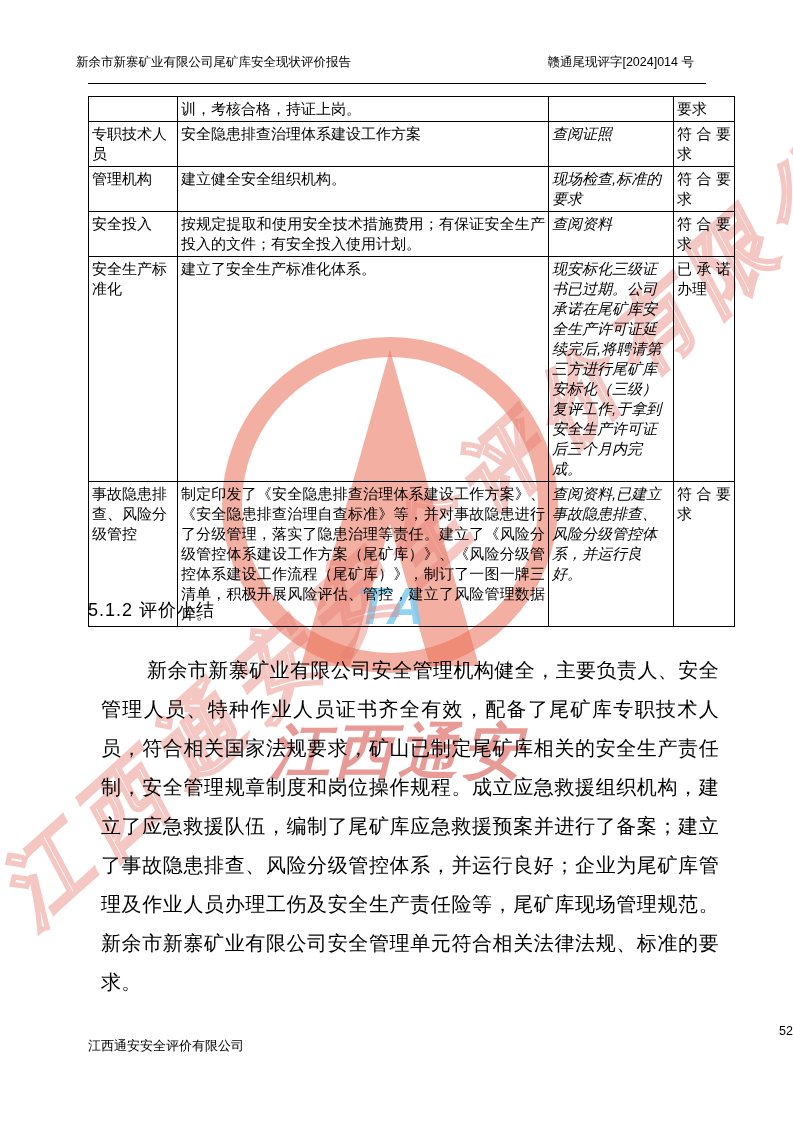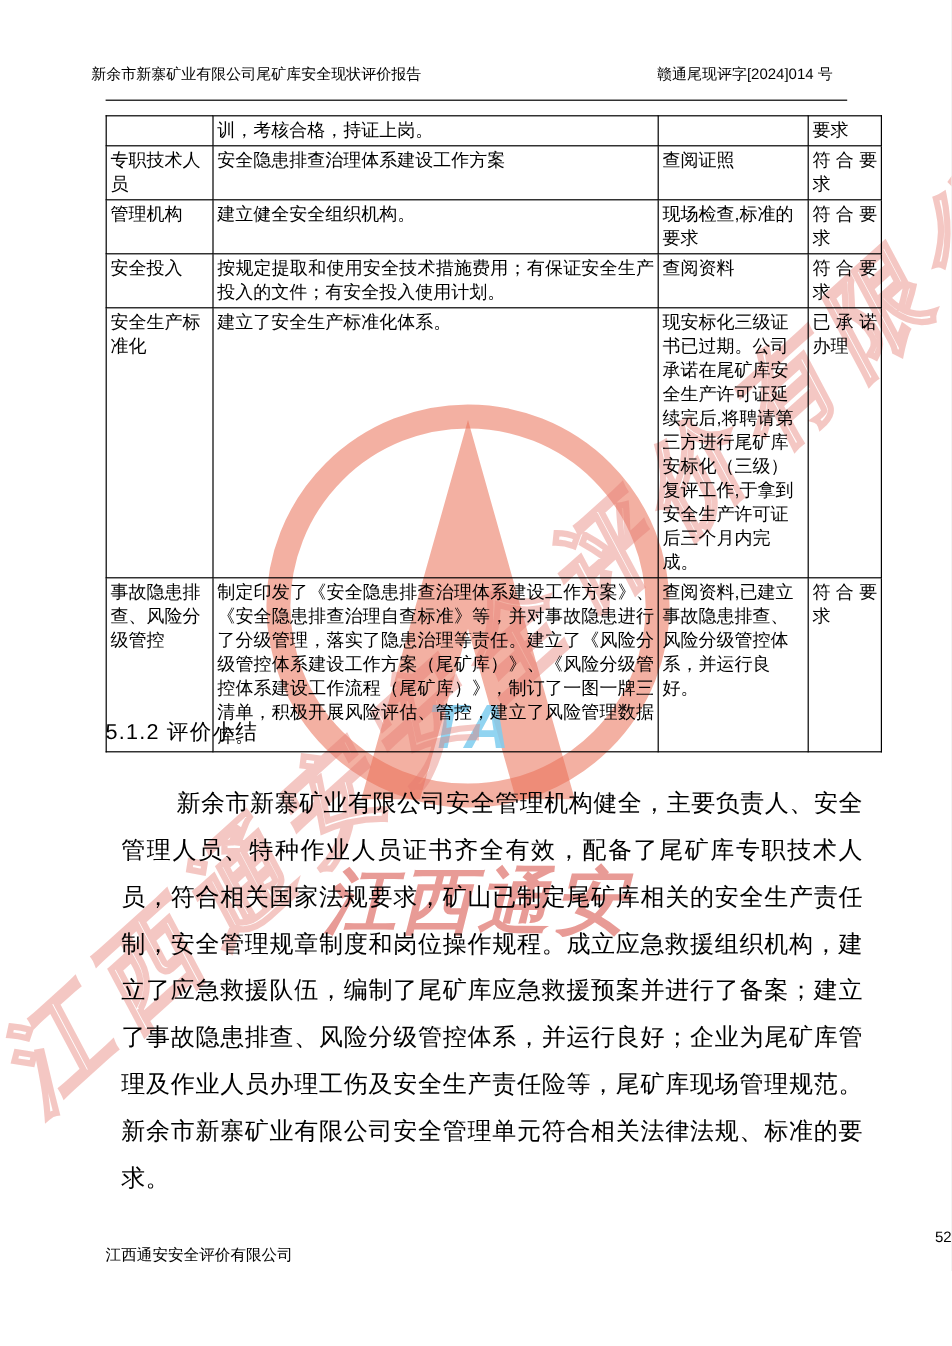--- a/index.html
+++ b/index.html
@@ -50,21 +50,21 @@
   }
   table.eval td{
     border:1px solid #000;
     vertical-align:top;
     padding:2px 3px;
     word-break:break-all;
     overflow-wrap:anywhere;
   }
   td.c-item{width:82px;}
   td.c-content{width:364px;text-align:justify;}
-  td.c-method{width:118px;}
+  td.c-method{width:118px;font-style:italic;}
   td.c-result{width:54px;padding:1px 8px;text-align:justify;text-justify:inter-ideograph;}
   .section-heading{
     position:absolute;left:88px;top:598px;margin:0;
     font-size:18px;font-weight:normal;letter-spacing:1px;
   }
   .body-para{
     position:absolute;left:88px;top:638px;width:618px;margin:13px;
     font-size:20px;line-height:39px;
     text-align:justify;text-justify:inter-ideograph;
     text-indent:2.3em;letter-spacing:0.3px;

